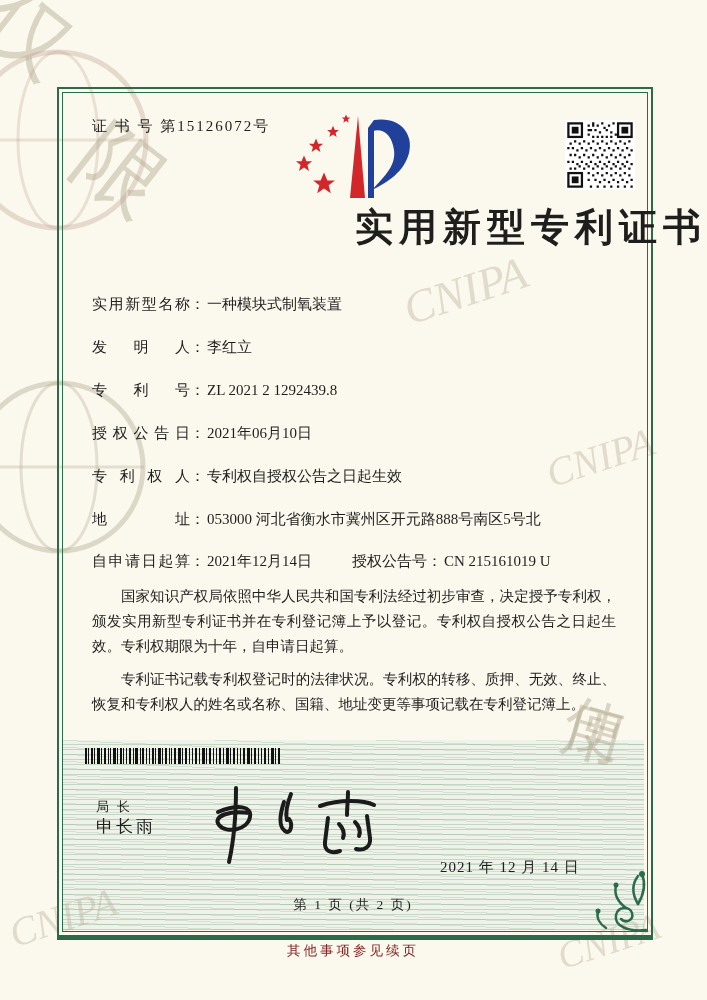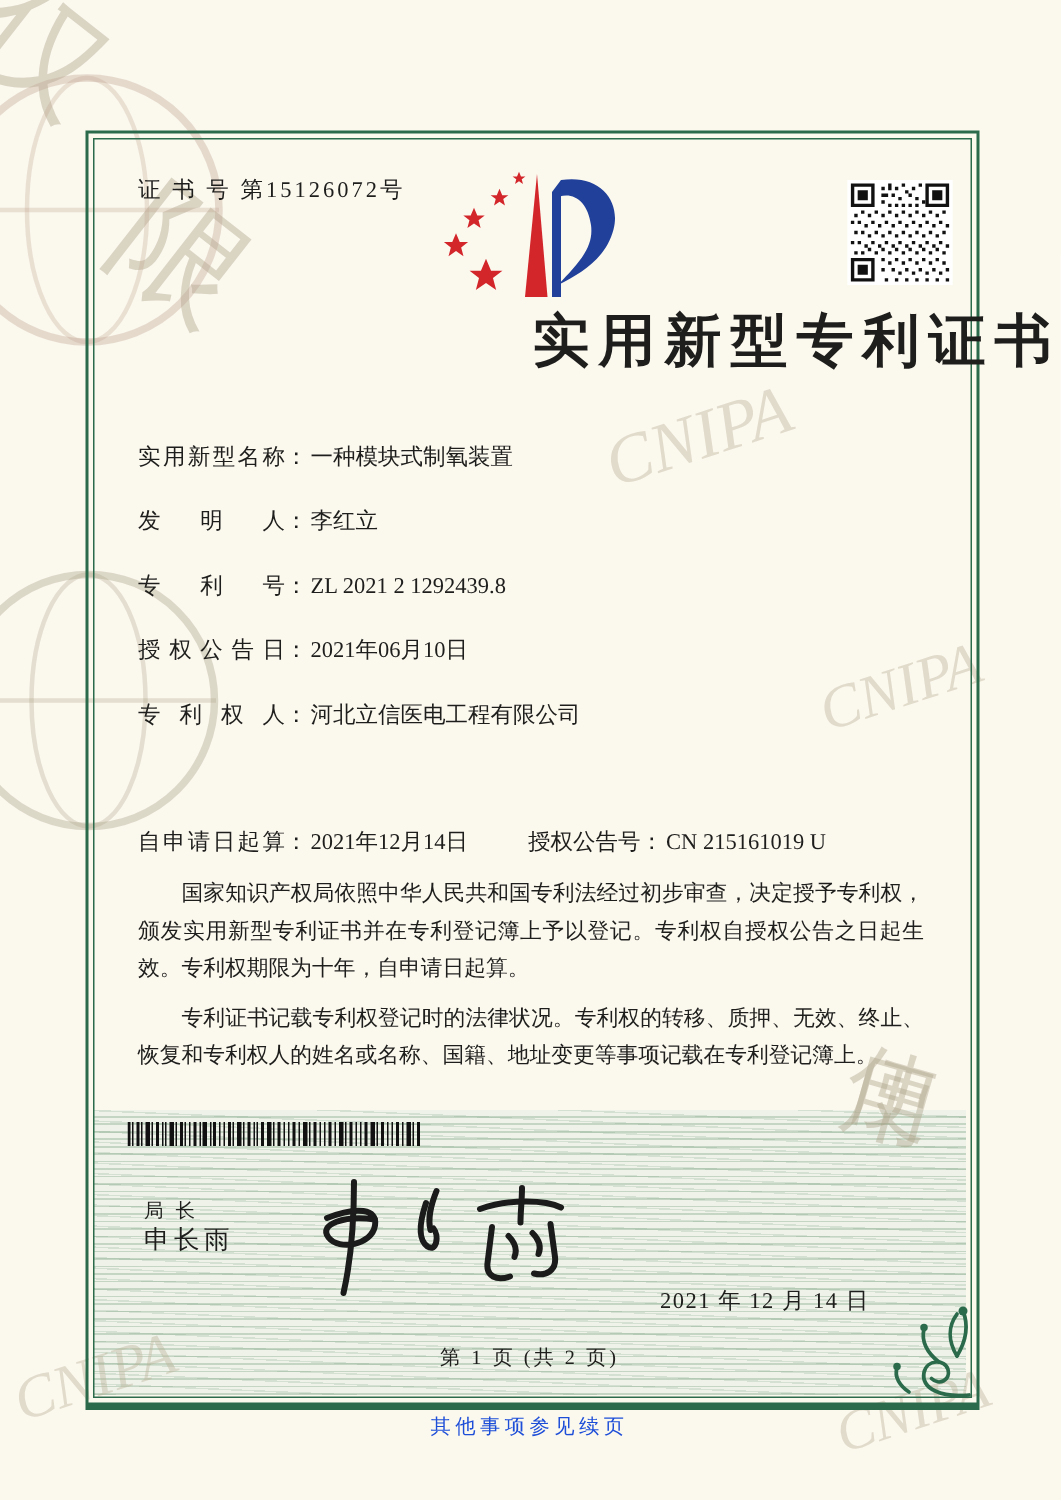--- a/index.html
+++ b/index.html
@@ -45,21 +45,21 @@
   .body-text{position:absolute;left:92px;top:584px;width:524px;font-size:14.5px;
     line-height:25px;text-align:justify;}
   .body-text p{margin:0 0 8px 0;text-indent:2em;font-family:Liberation Serif, serif;}
   .barcode{position:absolute;left:85px;top:748px;}
   .sig-role{position:absolute;left:96px;top:798px;font-size:13px;letter-spacing:8px;}
   .sig-name{position:absolute;left:96px;top:815px;font-size:17px;letter-spacing:3px;}
   .signature{position:absolute;left:192px;top:780px;}
   .issue-date{position:absolute;left:440px;top:858px;font-size:15px;letter-spacing:1px;}
   .page-info{position:absolute;left:57px;top:896px;width:592px;text-align:center;font-size:13.5px;letter-spacing:2px;}
   .footer-note{position:absolute;left:57px;top:942px;width:592px;text-align:center;
-    font-size:13.5px;letter-spacing:3px;color:#1d4ed8;}
+    font-size:13.5px;letter-spacing:3px;color:#7f1d1d;}
   .ornament{position:absolute;left:592px;top:870px;z-index:4;}
 </style>
 </head>
 <body>
 
 <div class="page">
 
   <div class="band"></div>
 
   <div class="wm wm1">仅</div>
@@ -132,21 +132,24 @@
     <div class="row" style="top:338px">
       <span class="flabel">发明人</span><span>：</span><span class="fvalue">李红立</span>
     </div>
     <div class="row" style="top:381px">
       <span class="flabel">专利号</span><span>：</span><span class="fvalue">ZL 2021 2 1292439.8</span>
     </div>
     <div class="row" style="top:424px">
       <span class="flabel">授权公告日</span><span>：</span><span class="fvalue">2021年06月10日</span>
     </div>
     <div class="row" style="top:467px">
-      <span class="flabel">专利权人</span><span>：</span><span class="fvalue">河北立信医电工程有限公司</span>
+      <span class="flabel">专利权人</span><span>：</span><span class="fvalue">专利权自授权公告之日起生效</span>
+    </div>
+    <div class="row" style="top:510px">
+      <span class="flabel">地址</span><span>：</span><span class="fvalue">053000 河北省衡水市冀州区开元路888号南区5号北</span>
     </div>
     <div class="row" style="top:552px">
       <span class="flabel">自申请日起算</span><span>：</span><span class="fvalue">2021年12月14日</span><span class="grant2">授权公告号</span><span>：</span><span class="fvalue">CN 215161019 U</span>
     </div>
 
     <div class="body-text">
       <p>国家知识产权局依照中华人民共和国专利法经过初步审查，决定授予专利权，颁发实用新型专利证书并在专利登记簿上予以登记。专利权自授权公告之日起生效。专利权期限为十年，自申请日起算。</p>
       <p>专利证书记载专利权登记时的法律状况。专利权的转移、质押、无效、终止、恢复和专利权人的姓名或名称、国籍、地址变更等事项记载在专利登记簿上。</p>
     </div>
 

